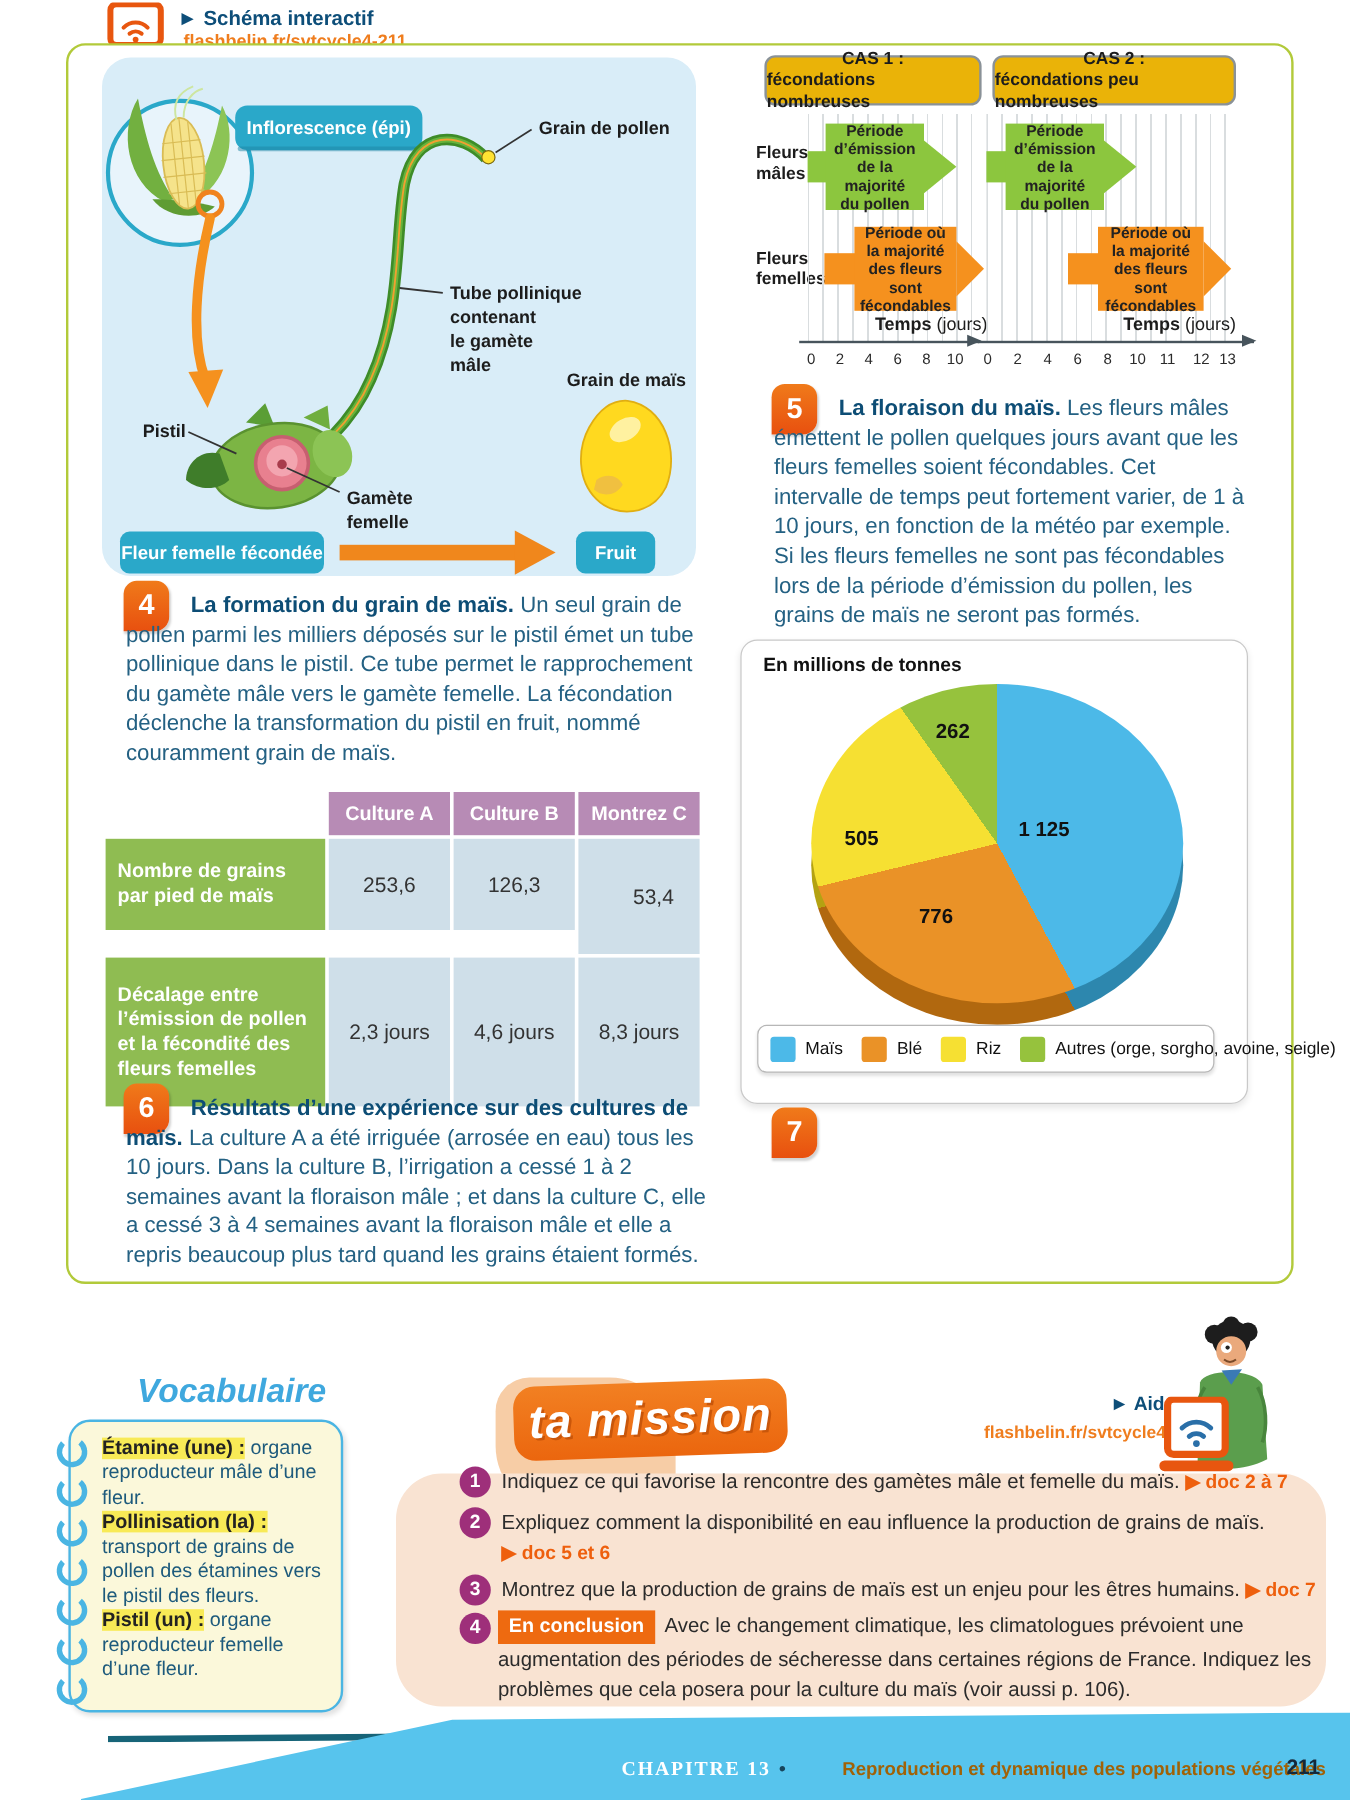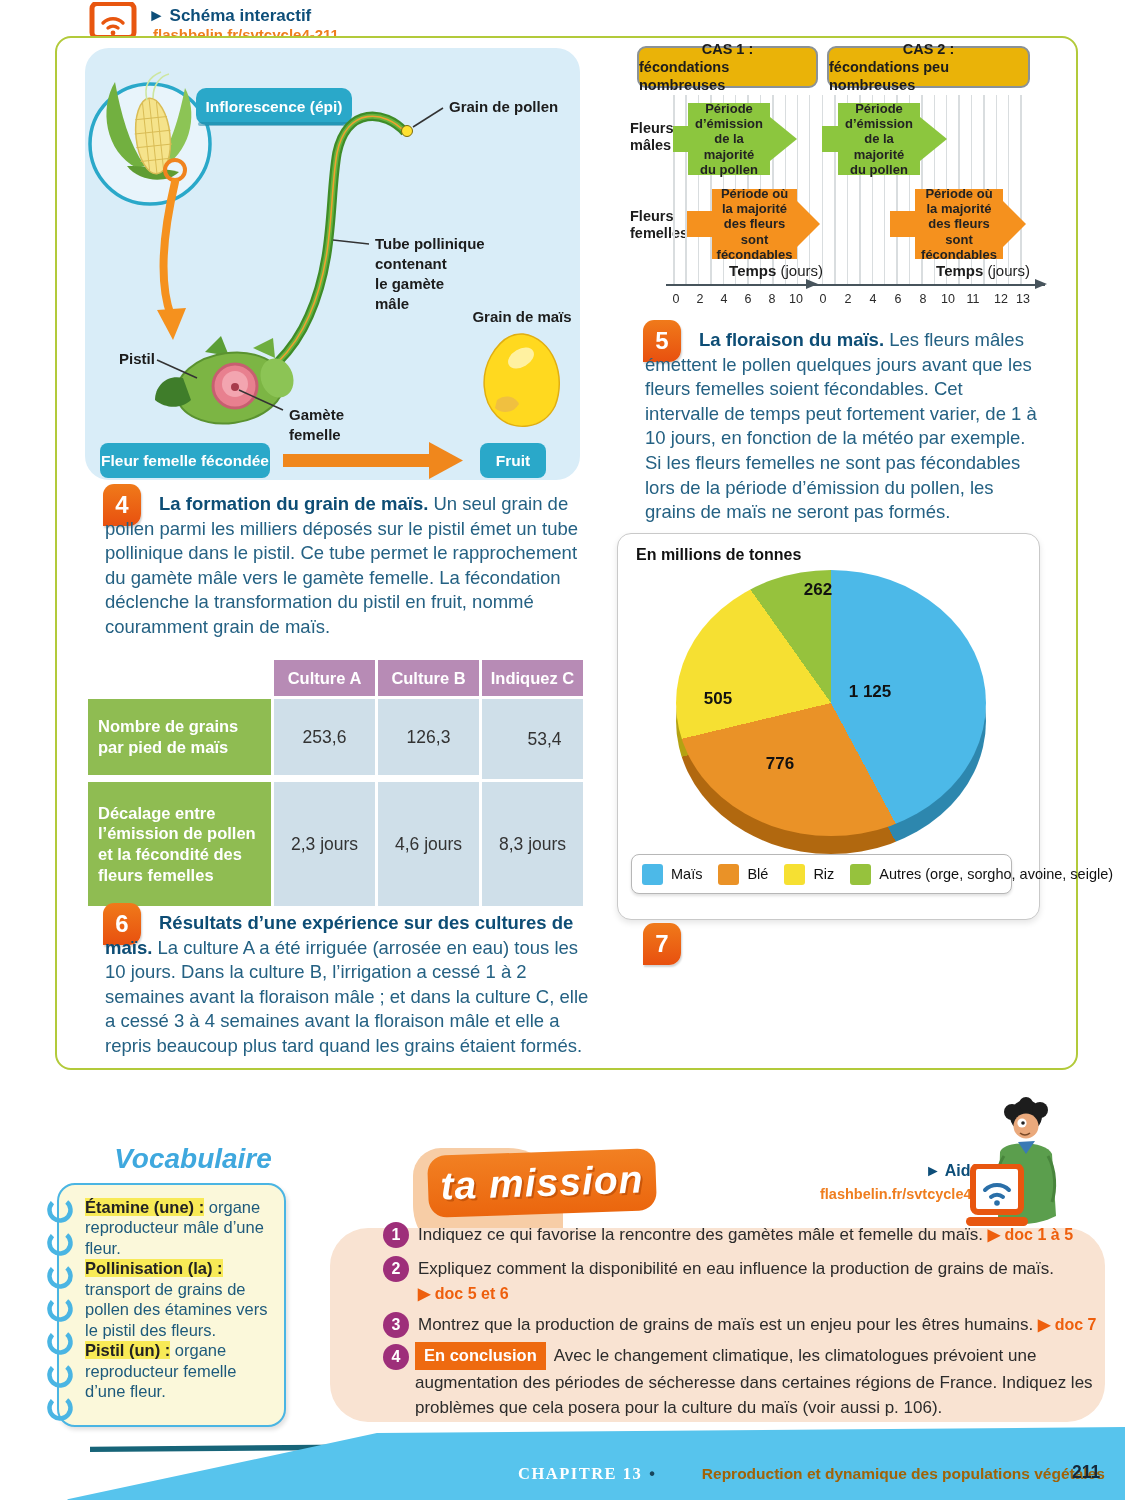--- a/index.html
+++ b/index.html
@@ -237,25 +237,25 @@
   </div>
 
   <div class="abs badge" style="left:103px; top:484px;">4</div>
   <p class="abs doc-text" style="left:105px; top:492px; width:484px;"><span class="indent"></span><b>La formation du grain de maïs.</b> <span>Un seul grain de pollen parmi les milliers déposés sur le pistil émet un tube pollinique dans le pistil. Ce tube permet le rapprochement du gamète mâle vers le gamète femelle. La fécondation déclenche la transformation du pistil en fruit, nommé couramment grain de maïs.</span></p>
 
   <div class="abs ctable">
     <div class="grid">
       <div></div>
       <div class="th">Culture A</div>
       <div class="th">Culture B</div>
-      <div class="th">Indiquez C</div>
+      <div class="th">Montrez C</div>
       <div class="rowlab" style="height:76px;">Nombre de grains par pied de maïs</div>
       <div class="cell" style="height:76px;">253,6</div>
       <div class="cell" style="height:76px;">126,3</div>
-      <div class="cell" style="height:80px;padding-left:24px;">53,4</div>
+      <div class="cell" style="height:96px;padding-left:24px;">53,4</div>
       <div class="rowlab" style="height:124px;">Décalage entre l’émission de pollen et la fécondité des fleurs femelles</div>
       <div class="cell" style="height:124px;">2,3 jours</div>
       <div class="cell" style="height:124px;">4,6 jours</div>
       <div class="cell" style="height:124px;">8,3 jours</div>
     </div>
   </div>
 
   <div class="abs badge" style="left:103px; top:903px;">6</div>
   <p class="abs doc-text" style="left:105px; top:911px; width:492px;"><span class="indent"></span><b>Résultats d’une expérience sur des cultures de maïs.</b> <span>La culture A a été irriguée (arrosée en eau) tous les 10 jours. Dans la culture B, l’irrigation a cessé 1 à 2 semaines avant la floraison mâle ; et dans la culture C, elle a cessé 3 à 4 semaines avant la floraison mâle et elle a repris beaucoup plus tard quand les grains étaient formés.</span></p>
 
@@ -333,21 +333,21 @@
   <div class="abs badge" style="left:643px; top:320px;">5</div>
   <p class="abs doc-text" style="left:645px; top:328px; width:394px;"><span class="indent"></span><b>La floraison du maïs.</b> <span>Les fleurs mâles émettent le pollen quelques jours avant que les fleurs femelles soient fécondables. Cet intervalle de temps peut fortement varier, de 1 à 10 jours, en fonction de la météo par exemple. Si les fleurs femelles ne sont pas fécondables lors de la période d’émission du pollen, les grains de maïs ne seront pas formés.</span></p>
 
   <div class="abs pie-card">
     <div class="pie-title">En millions de tonnes</div>
     <div class="pie pie-side pie-fill" style="background: conic-gradient(rgb(76, 185, 232) 0deg, rgb(76, 185, 232) 151.8deg, rgb(234, 146, 39) 151.8deg, rgb(234, 146, 39) 256.5deg, rgb(246, 224, 50) 256.5deg, rgb(246, 224, 50) 324.6deg, rgb(150, 194, 61) 324.6deg, rgb(150, 194, 61) 360deg);"></div>
     <div class="pie pie-fill" style="background: conic-gradient(rgb(76, 185, 232) 0deg, rgb(76, 185, 232) 151.8deg, rgb(234, 146, 39) 151.8deg, rgb(234, 146, 39) 256.5deg, rgb(246, 224, 50) 256.5deg, rgb(246, 224, 50) 324.6deg, rgb(150, 194, 61) 324.6deg, rgb(150, 194, 61) 360deg);"></div>
     <span class="pie-label" style="left:252px; top:158px;">1 125</span>
     <span class="pie-label" style="left:162px; top:230px;">776</span>
     <span class="pie-label" style="left:100px; top:141px;margin-top:24px;">505</span>
-    <span class="pie-label" style="left:176px; top:56px;margin-left:24px;">262</span>
+    <span class="pie-label" style="left:176px; top:76px;">262</span>
     <div class="legend">
       <span class="legend-swatch" style="background: rgb(76, 185, 232);"></span>
       <span class="legend-label">Maïs</span>
       <span class="legend-swatch" style="background: rgb(234, 146, 39);"></span>
       <span class="legend-label">Blé</span>
       <span class="legend-swatch" style="background: rgb(246, 224, 50);"></span>
       <span class="legend-label">Riz</span>
       <span class="legend-swatch" style="background: rgb(150, 194, 61);"></span>
       <span class="legend-label">Autres (orge, sorgho, avoine, seigle)</span>
     </div>
@@ -405,21 +405,21 @@
     <svg width="62" height="64" viewBox="0 0 62 64">
       <rect x="7" y="2" width="48" height="46" rx="5" fill="#fff" stroke="#e8560f" stroke-width="6"></rect>
       <path d="M19 26 a17 17 0 0 1 24 0" fill="none" stroke="#2a6fa8" stroke-width="4" stroke-linecap="round"></path>
       <path d="M25 33 a9 9 0 0 1 12 0" fill="none" stroke="#2a6fa8" stroke-width="4" stroke-linecap="round"></path>
       <circle cx="31" cy="39" r="2.8" fill="#2a6fa8"></circle>
       <rect x="0" y="53" width="62" height="9" rx="4.5" fill="#e8560f"></rect>
     </svg>
   </div>
 
   <div class="abs q-num" style="left:383px; top:1222px;">1</div>
-  <p class="abs q-text" style="left:418px; top:1222px; width:672px;"><span>Indiquez ce qui favorise la rencontre des gamètes mâle et femelle du maïs.</span> <span class="q-ref">▶ doc 1 à 5</span></p>
+  <p class="abs q-text" style="left:418px; top:1222px; width:672px;"><span>Indiquez ce qui favorise la rencontre des gamètes mâle et femelle du maïs.</span> <span class="q-ref">▶ doc 2 à 7</span></p>
 
   <div class="abs q-num" style="left:383px; top:1256px;">2</div>
   <p class="abs q-text" style="left:418px; top:1256px; width:672px;"><span>Expliquez comment la disponibilité en eau influence la production de grains de maïs.</span></p>
   <p class="abs q-ref" style="left:418px; top:1284px;">▶ doc 5 et 6</p>
 
   <div class="abs q-num" style="left:383px; top:1312px;">3</div>
   <p class="abs q-text" style="left:418px; top:1312px; width:690px;"><span>Montrez que la production de grains de maïs est un enjeu pour les êtres humains.</span> <span class="q-ref">▶ doc 7</span></p>
 
   <div class="abs q-num" style="left:383px; top:1344px;">4</div>
   <p class="abs q-text" style="left:415px; top:1342px; width:678px;"><span class="q-badge">En conclusion</span><span>Avec le changement climatique, les climatologues prévoient une augmentation des périodes de sécheresse dans certaines régions de France. Indiquez les problèmes que cela posera pour la culture du maïs (voir aussi p. 106).</span></p>

